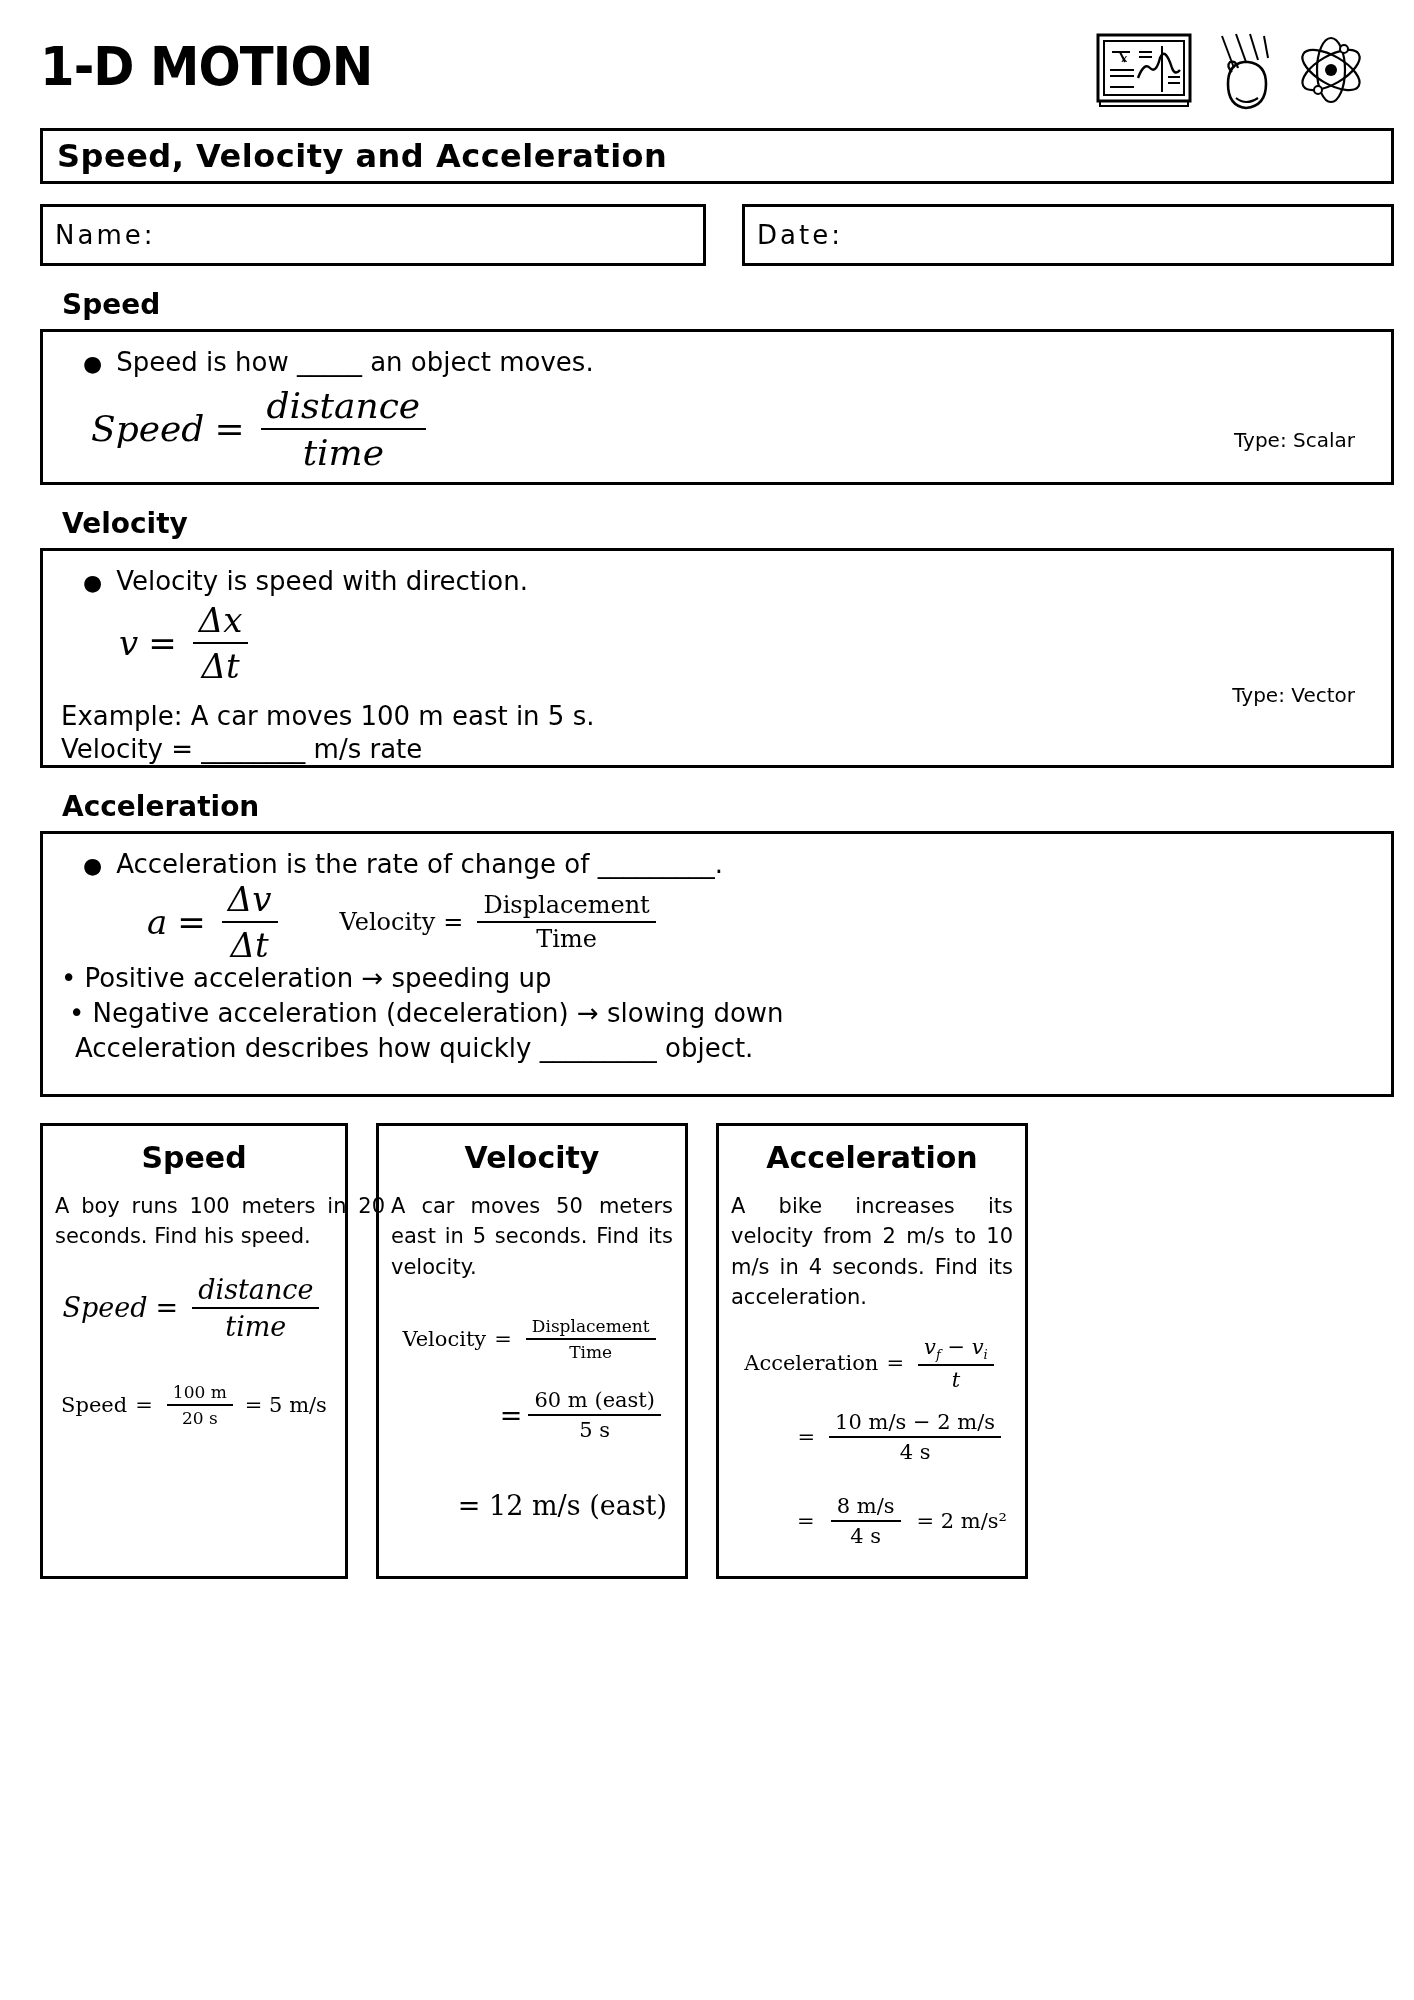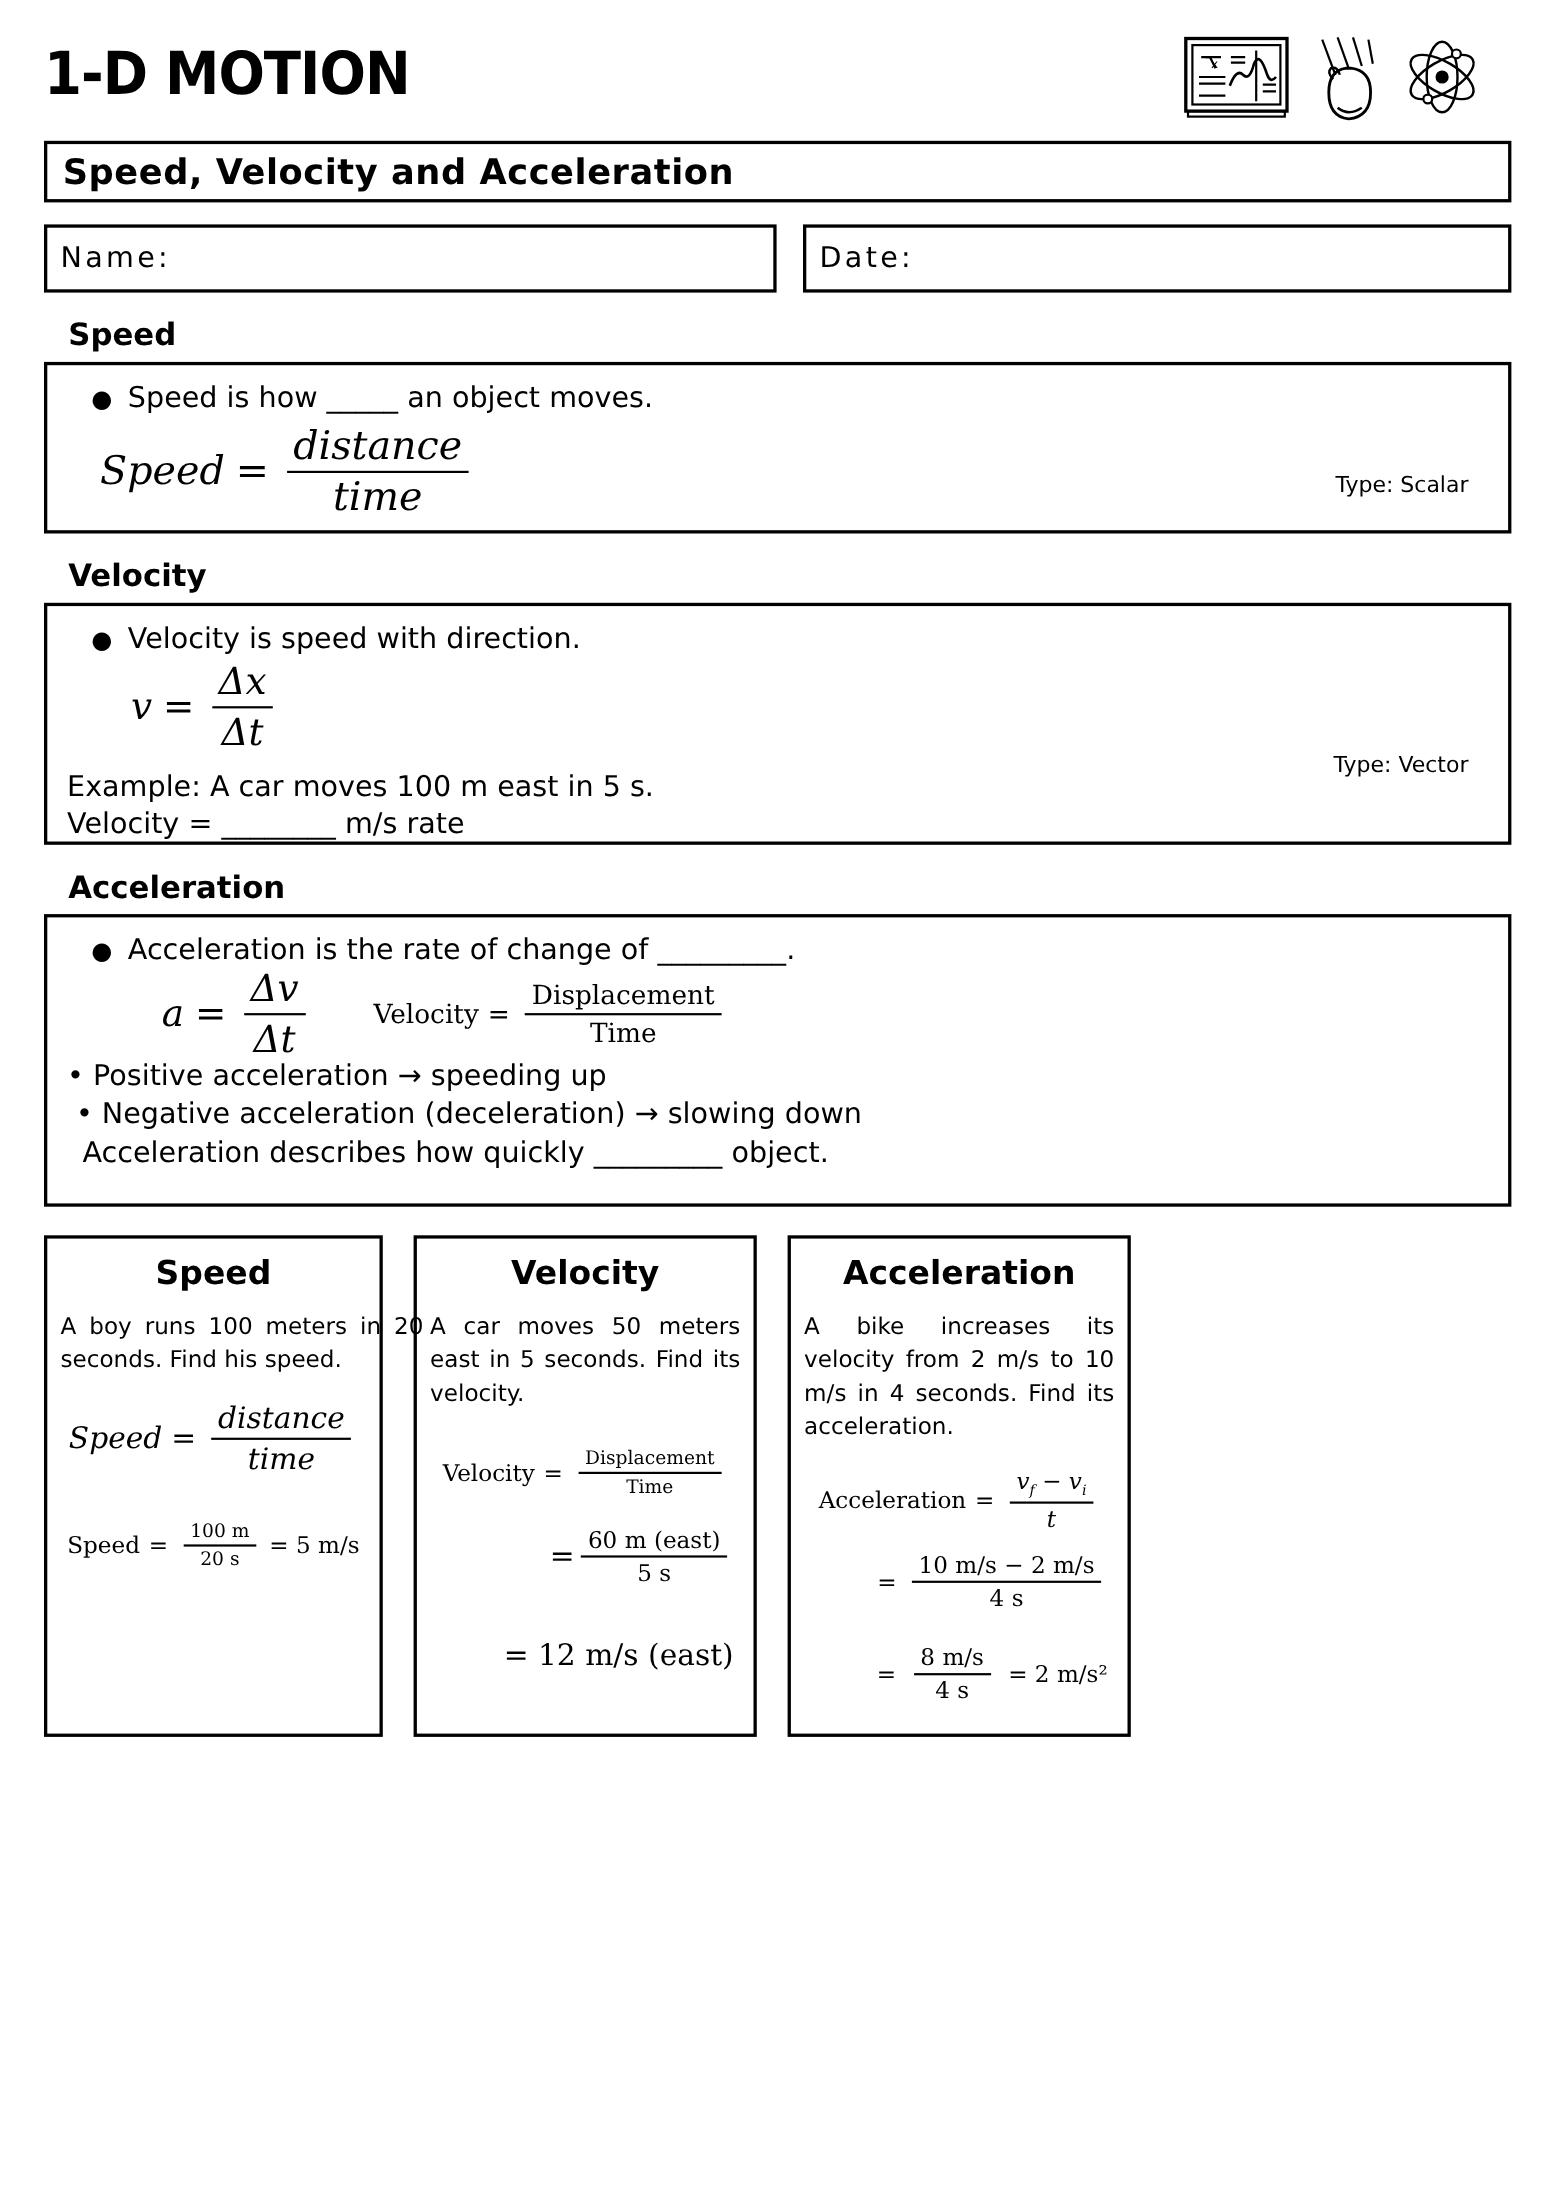--- a/index.html
+++ b/index.html
@@ -10,21 +10,21 @@
     background: #ffffff;
     font-family: "DejaVu Sans", sans-serif;
     color: #000000;
     position: relative;
     overflow: hidden;
   }
   .page {
     position: relative;
     width: 1414px;
     height: 2000px;
-    padding: 28px 40px 0 40px;
+    padding: 28px 20px 0 40px;
   }
 
   
   .header-row {
     display: flex;
     align-items: flex-start;
     justify-content: space-between;
     height: 96px;
   }
   .worksheet-title {
@@ -59,21 +59,21 @@
   }
   .subtitle-text {
     font-size: 32px;
     font-weight: bold;
     letter-spacing: 0.5px;
     white-space: nowrap;
   }
 
   .namedate-row {
     display: flex;
-    gap: 24px;
+    gap: 36px;
     margin-top: 20px;
   }
   .name-box {
     border: 3px solid #000;
     width: 666px;
     height: 62px;
     display: flex;
     align-items: center;
     padding: 0 12px;
   }

